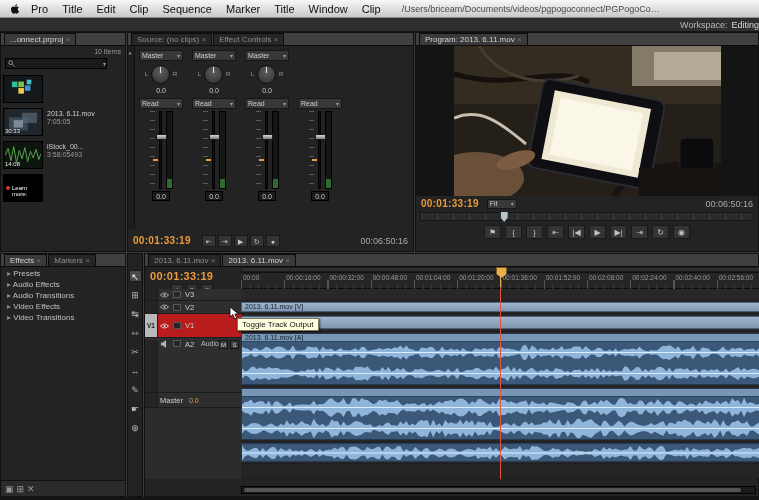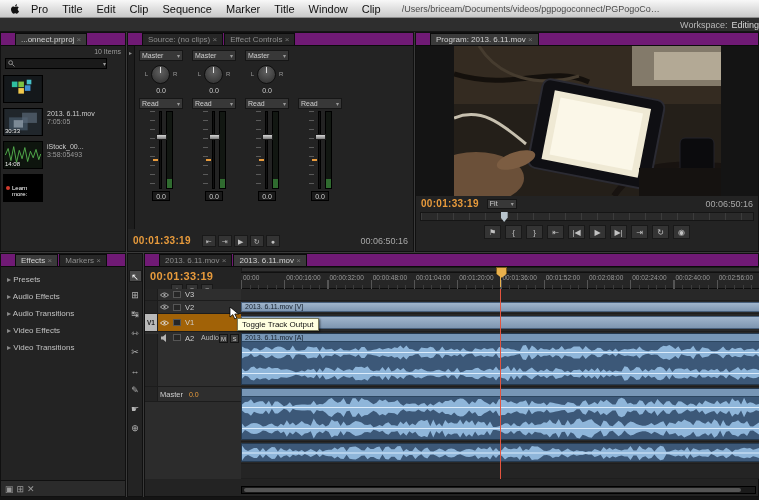--- a/index.html
+++ b/index.html
@@ -12,21 +12,21 @@
 .mitems{display:flex}
 .mitems span{padding:0 7px;cursor:default}
 .mitems span:first-child{font-weight:normal}
 .mpath{font-size:9px;color:#4a4a4a;margin-left:14px;overflow:hidden;text-overflow:ellipsis;max-width:260px}
 .mright{margin-left:auto;display:flex;align-items:center;gap:9px;font-size:10px}
 .mright .sicon{display:flex;align-items:center}
 
 .wsbar{position:absolute;left:0;top:18px;width:759px;height:14px;background:#2e2e2e;border-bottom:1px solid #151515;display:flex;justify-content:flex-end;align-items:center;gap:4px;font-size:9px;color:#b8b8b8;padding-right:0}
 
 .panel{position:absolute;background:#232323;border:1px solid #101010}
-.tabbar{height:13px;background:#701a75;display:flex;align-items:center;gap:1px;padding-left:14px;border-bottom:1px solid #0b0b0b;overflow:hidden}
+.tabbar{height:13px;background:#404040;display:flex;align-items:center;gap:1px;padding-left:3px;border-bottom:1px solid #0b0b0b;overflow:hidden}
 .tab{height:12px;line-height:12px;padding:0 5px;font-size:8px;color:#8d8d8d;background:#262626;border:1px solid #0b0b0b;border-bottom:none;white-space:nowrap;cursor:default}
 .tab.active{background:#3a3a3a;color:#d2d2d2}
 .tab.closable::after{content:" ×";color:#777}
 .tc{color:#e89b3c;font-weight:bold;font-size:11px;letter-spacing:.3px}
 .dur{color:#a8a8a8;font-size:9px}
 .tbtn{display:inline-block;min-width:14px;height:12px;line-height:12px;text-align:center;font-size:7px;color:#c2c2c2;background:#343434;border:1px solid #191919;margin:0 1px}
 
 .pcount{position:absolute;right:4px;top:15px;font-size:7px;color:#9a9a9a}
 .psearch{position:absolute;left:4px;top:25px;width:102px;height:11px;background:#1a1a1a;border:1px solid #000;display:flex;align-items:center}
 .psearch svg{margin:0 2px}
@@ -35,21 +35,21 @@
 .prow{display:flex;margin-bottom:5px;align-items:flex-start}
 .thumb{position:relative;width:40px;height:28px;border:1px solid #000;flex:0 0 40px;background:#111}
 .thumb svg{display:block}
 .tovl{position:absolute;left:1px;bottom:1px;font-size:6px;color:#eee;text-shadow:0 0 2px #000}
 .adtxt{position:absolute;left:8px;top:10px;font-size:6px;color:#fff}
 .addot{position:absolute;left:2px;top:11px;width:4px;height:4px;border-radius:50%;background:#d23b2e}
 .pmeta{display:flex;flex-direction:column;gap:1px;padding:2px 0 0 4px;font-size:7px;color:#cfcfcf}
 .pmeta .meta{color:#9a9a9a}
 
 .fxlist{position:absolute;left:0;top:14px;right:0}
-.fxlist span{display:block;font-size:8px;color:#c0c0c0;padding:7px 3px 1px 6px;white-space:nowrap}
+.fxlist span{display:block;font-size:8px;color:#c0c0c0;padding:1px 3px 1px 6px;white-space:nowrap}
 .fxlist span::before{content:"▸ ";color:#8a8a8a}
 .fxbottom{position:absolute;left:0;right:0;bottom:0;height:16px;background:#2b2b2b;border-top:1px solid #101010;display:flex;align-items:center;gap:3px;padding:0 4px}
 .fxbottom span{font-size:9px;color:#9a9a9a}
 
 .tools{display:flex;flex-direction:column;align-items:center;padding-top:16px;gap:7px}
 .tools span{width:13px;height:12px;line-height:12px;text-align:center;font-size:9px;color:#b5b5b5;cursor:default}
 .tools span:first-child{background:#4a4a4a;border:1px solid #1a1a1a;color:#fff}
 
 .mrail{position:absolute;left:0;top:13px;bottom:22px;width:7px;background:#1d1d1d;border-right:1px solid #0f0f0f}
 .mrail::before{content:"▸";color:#8a8a8a;font-size:6px;position:absolute;top:3px;left:1px}
@@ -467,21 +467,21 @@
         <span class="patch"></span>
         <span class="eye">
             <svg viewBox="0 0 10 6" width="9" height="6">
               <path d="M0.5 3 Q5 -1.5 9.5 3 Q5 7.5 0.5 3 Z" fill="none" stroke="#b5b5b5" stroke-width="1"></path>
               <circle cx="5" cy="3" r="1.2" fill="#b5b5b5"></circle>
             </svg>
           </span>
         <span class="lock"></span>
         <span class="tl">V2</span>
       </div>
-      <div class="trow" style="height:18px;background:#a16207">
+      <div class="trow" style="height:24px;background:#b91c1c">
         <span class="patch on">V1</span>
         <span class="eye">
             <svg viewBox="0 0 10 6" width="9" height="6">
               <path d="M0.5 3 Q5 -1.5 9.5 3 Q5 7.5 0.5 3 Z" fill="none" stroke="#e0e0e0" stroke-width="1"></path>
               <circle cx="5" cy="3" r="1.2" fill="#e0e0e0"></circle>
             </svg>
           </span>
         <span class="lock"></span>
         <span class="tl">V1</span>
       </div>

